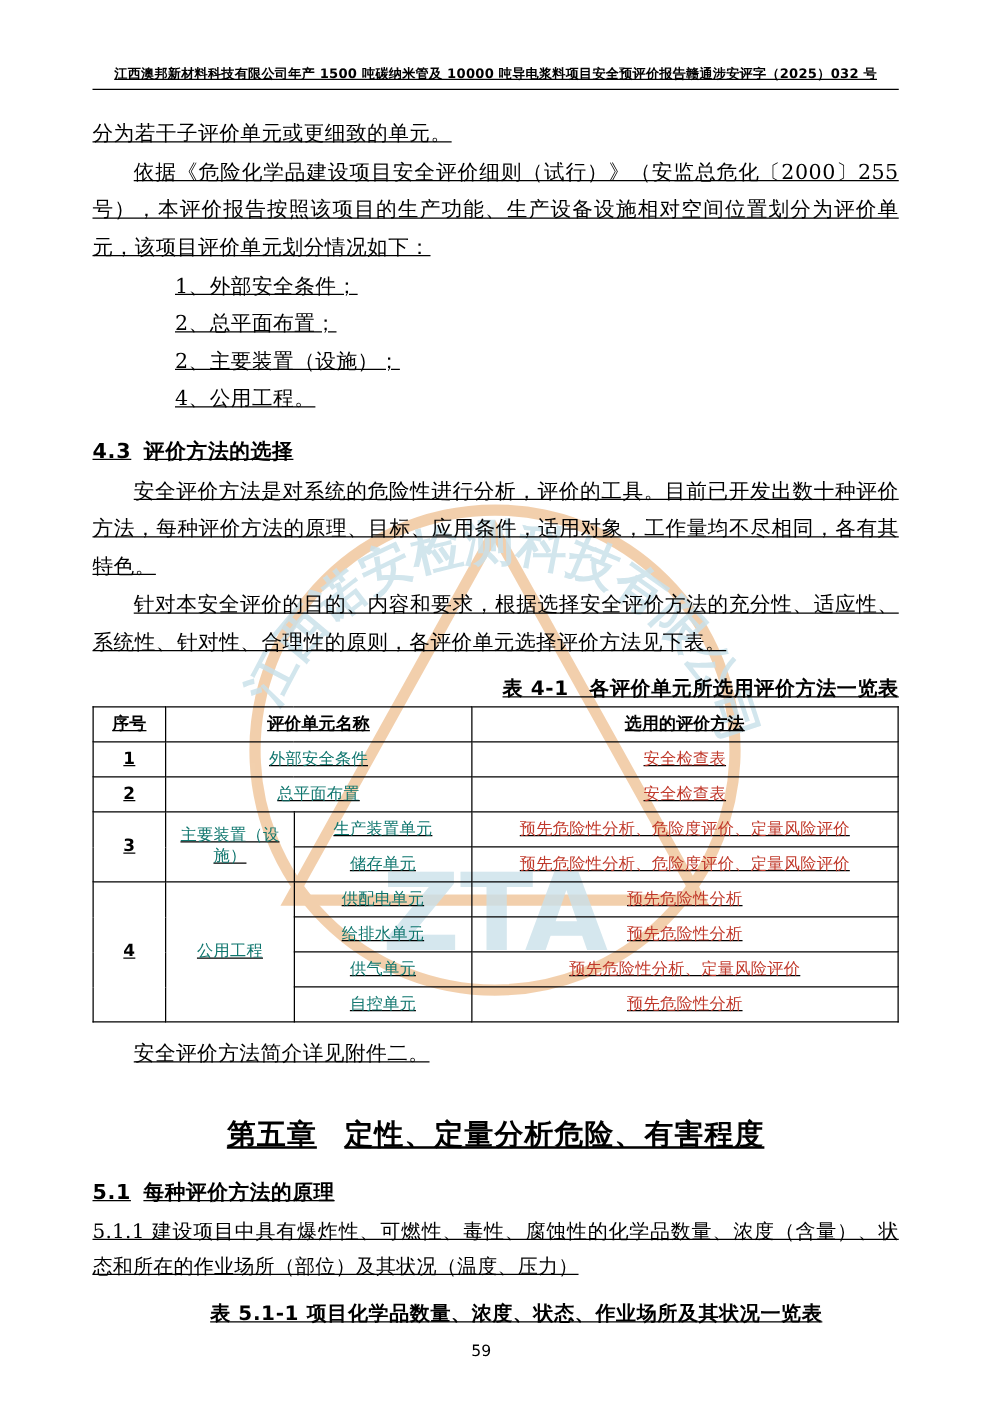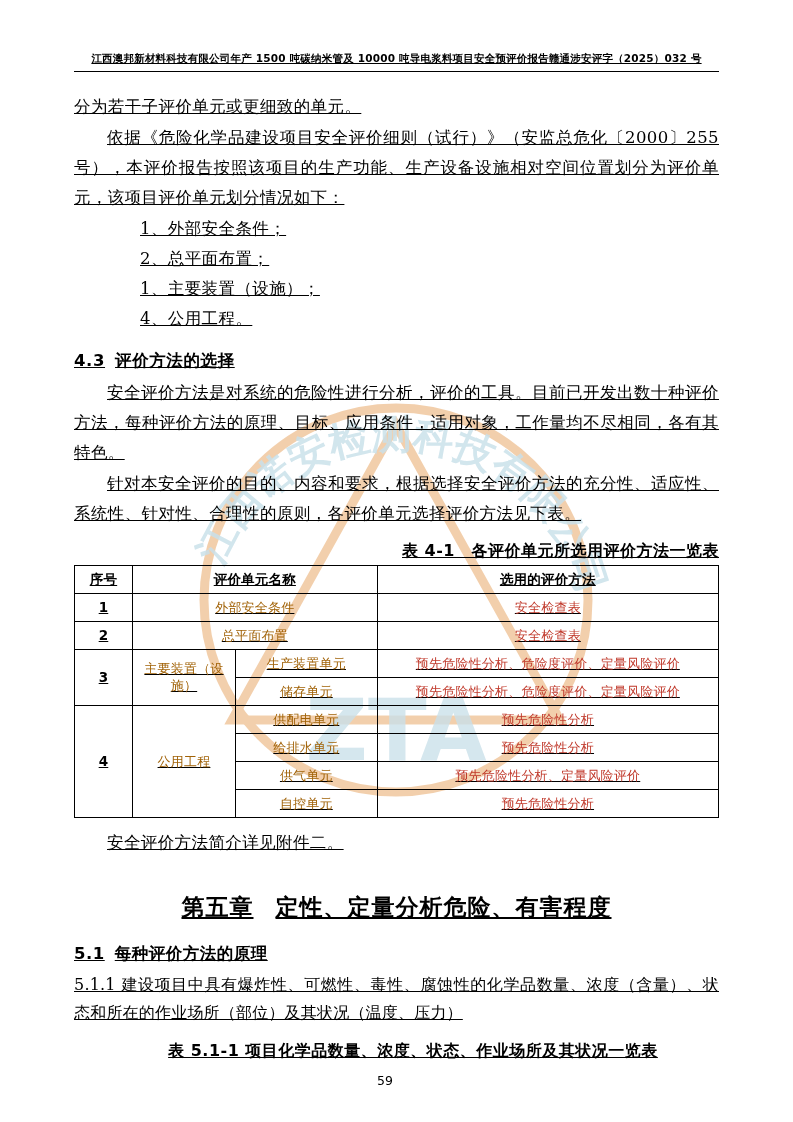--- a/index.html
+++ b/index.html
@@ -134,21 +134,21 @@
     font-weight: bold;
     font-size: 13.5px;
     color: #000;
   }
   table.eval td.idx {
     font-family: "DejaVu Sans", "Liberation Sans", sans-serif;
     font-weight: bold;
     color: #000;
     font-size: 13.5px;
   }
-  table.eval td.unitname { color: #a16207; }
+  table.eval td.unitname { color: #0f766e; }
   col.c1 { width: 9%; }
   col.c2 { width: 16%; }
   col.c3 { width: 22%; }
   col.c4 { width: 53%; }
 
   .after-table {
     font-size: 16.5px;
     line-height: 1.82;
     text-indent: 33px;
     margin: 10px 0 0 0;
@@ -187,21 +187,21 @@
 
   <div style="position:relative; z-index:10;text-decoration:underline;">
 
     <div class="doc-header">江西澳邦新材料科技有限公司年产 1500 吨碳纳米管及 10000 吨导电浆料项目安全预评价报告赣通涉安评字（2025）032 号</div>
 
     <p class="para">分为若干子评价单元或更细致的单元。</p>
     <p class="para indent">依据《危险化学品建设项目安全评价细则（试行）》（安监总危化〔2000〕255 号），本评价报告按照该项目的生产功能、生产设备设施相对空间位置划分为评价单元，该项目评价单元划分情况如下：</p>
 
     <p class="list-item">1、外部安全条件；</p>
     <p class="list-item">2、总平面布置；</p>
-    <p class="list-item">1、主要装置（设施）；</p>
+    <p class="list-item">2、主要装置（设施）；</p>
     <p class="list-item">4、公用工程。</p>
 
     <h2 class="section">
       <span class="num">4.3</span><span>评价方法的选择</span>
     </h2>
 
     <p class="para indent">安全评价方法是对系统的危险性进行分析，评价的工具。目前已开发出数十种评价方法，每种评价方法的原理、目标、应用条件，适用对象，工作量均不尽相同，各有其特色。</p>
     <p class="para indent">针对本安全评价的目的、内容和要求，根据选择安全评价方法的充分性、适应性、系统性、针对性、合理性的原则，各评价单元选择评价方法见下表。</p>
 
     <div class="table-caption">表 4-1　各评价单元所选用评价方法一览表</div>

